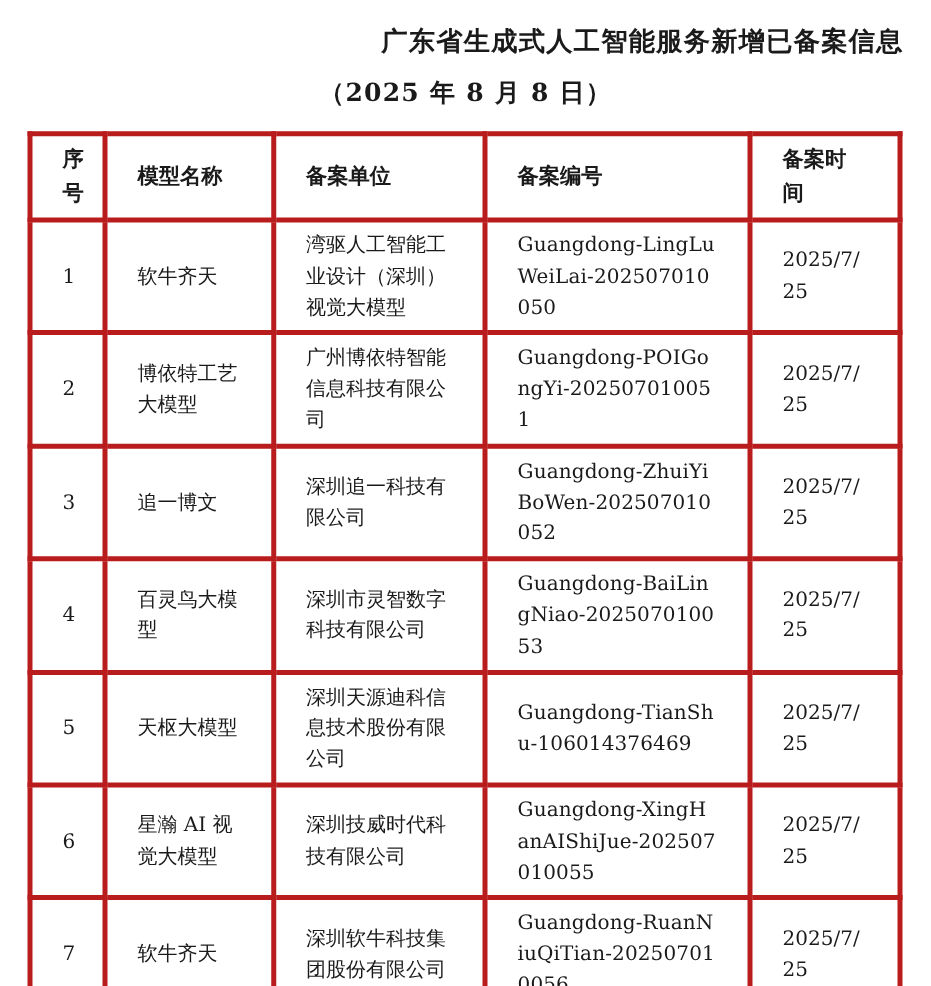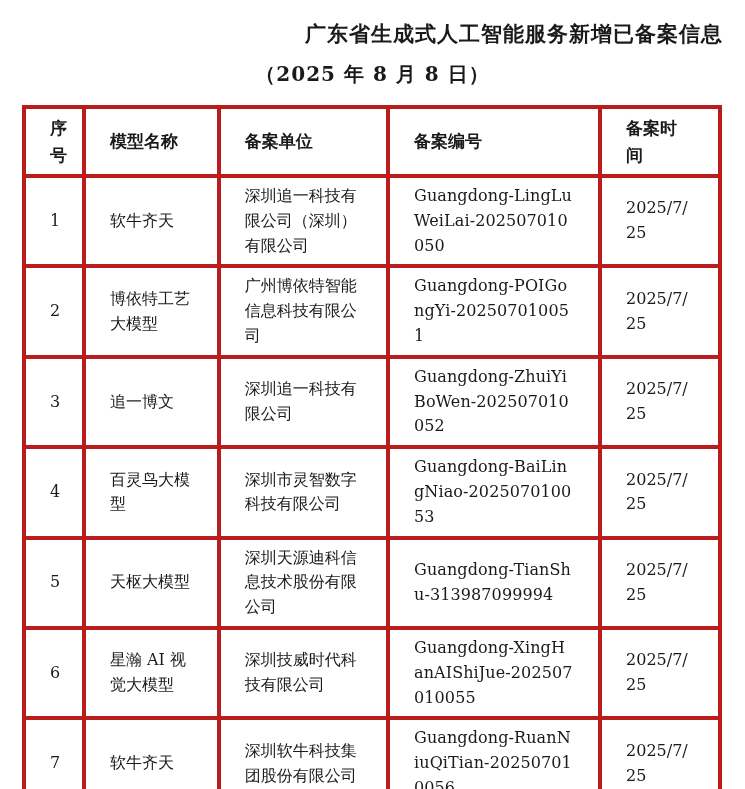--- a/index.html
+++ b/index.html
@@ -106,21 +106,21 @@
         <th>模型名称</th>
         <th>备案单位</th>
         <th>备案编号</th>
         <th>备案时间</th>
       </tr>
     </thead>
     <tbody>
       <tr>
         <td class="col-index">1</td>
         <td class="col-model">软牛齐天</td>
-        <td class="col-entity">深圳追一科技有限公司（深圳）有限公司</td>
+        <td class="col-entity">湾驱人工智能工业设计（深圳）视觉大模型</td>
         <td class="col-code">Guangdong-LingLuWeiLai-202507010050</td>
         <td class="col-date">2025/7/25</td>
       </tr>
       <tr>
         <td class="col-index">2</td>
         <td class="col-model">博依特工艺大模型</td>
         <td class="col-entity">广州博依特智能信息科技有限公司</td>
         <td class="col-code">Guangdong-POIGongYi-202507010051</td>
         <td class="col-date">2025/7/25</td>
       </tr>
@@ -135,21 +135,21 @@
         <td class="col-index">4</td>
         <td class="col-model">百灵鸟大模型</td>
         <td class="col-entity">深圳市灵智数字科技有限公司</td>
         <td class="col-code">Guangdong-BaiLingNiao-202507010053</td>
         <td class="col-date">2025/7/25</td>
       </tr>
       <tr>
         <td class="col-index">5</td>
         <td class="col-model">天枢大模型</td>
         <td class="col-entity">深圳天源迪科信息技术股份有限公司</td>
-        <td class="col-code">Guangdong-TianShu-313987099994</td>
+        <td class="col-code">Guangdong-TianShu-106014376469</td>
         <td class="col-date">2025/7/25</td>
       </tr>
       <tr>
         <td class="col-index">6</td>
         <td class="col-model">星瀚 AI 视觉大模型</td>
         <td class="col-entity">深圳技威时代科技有限公司</td>
         <td class="col-code">Guangdong-XingHanAIShiJue-202507010055</td>
         <td class="col-date">2025/7/25</td>
       </tr>
       <tr>

